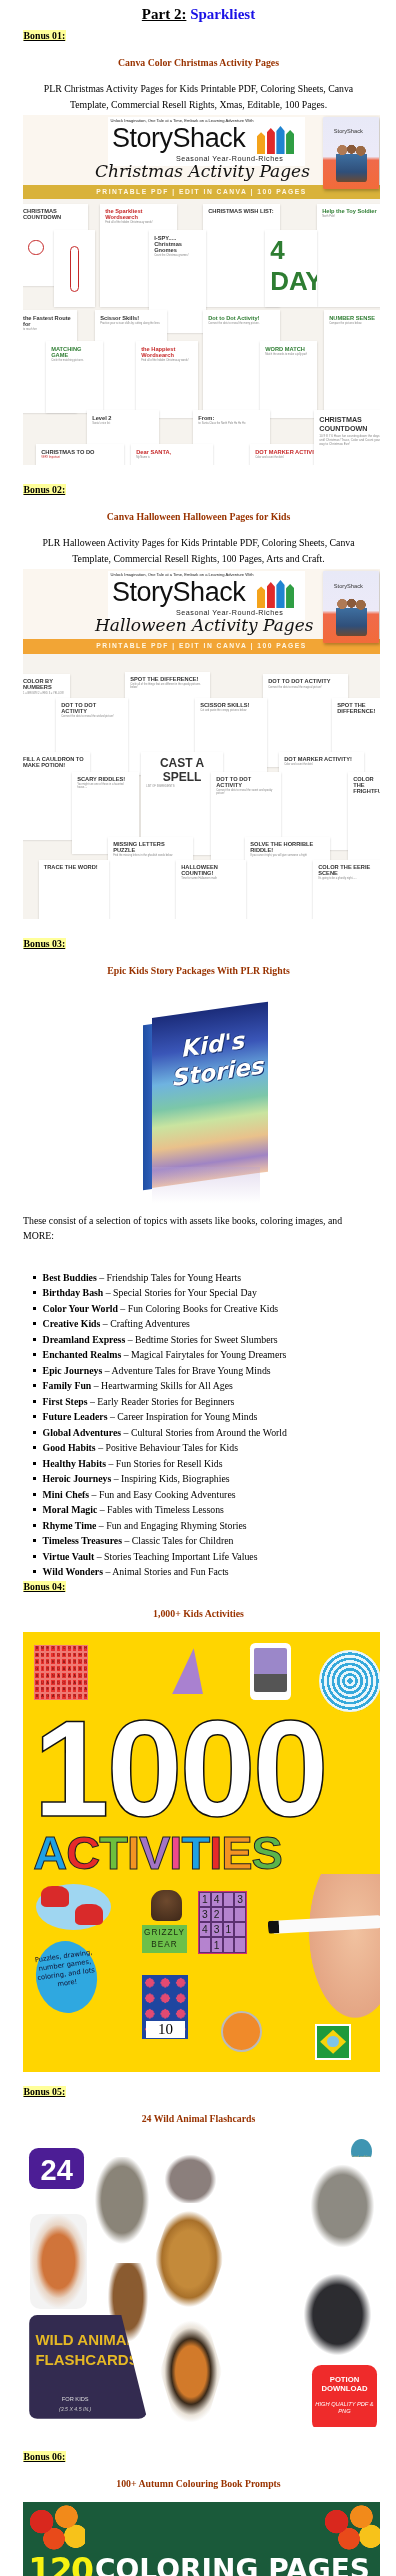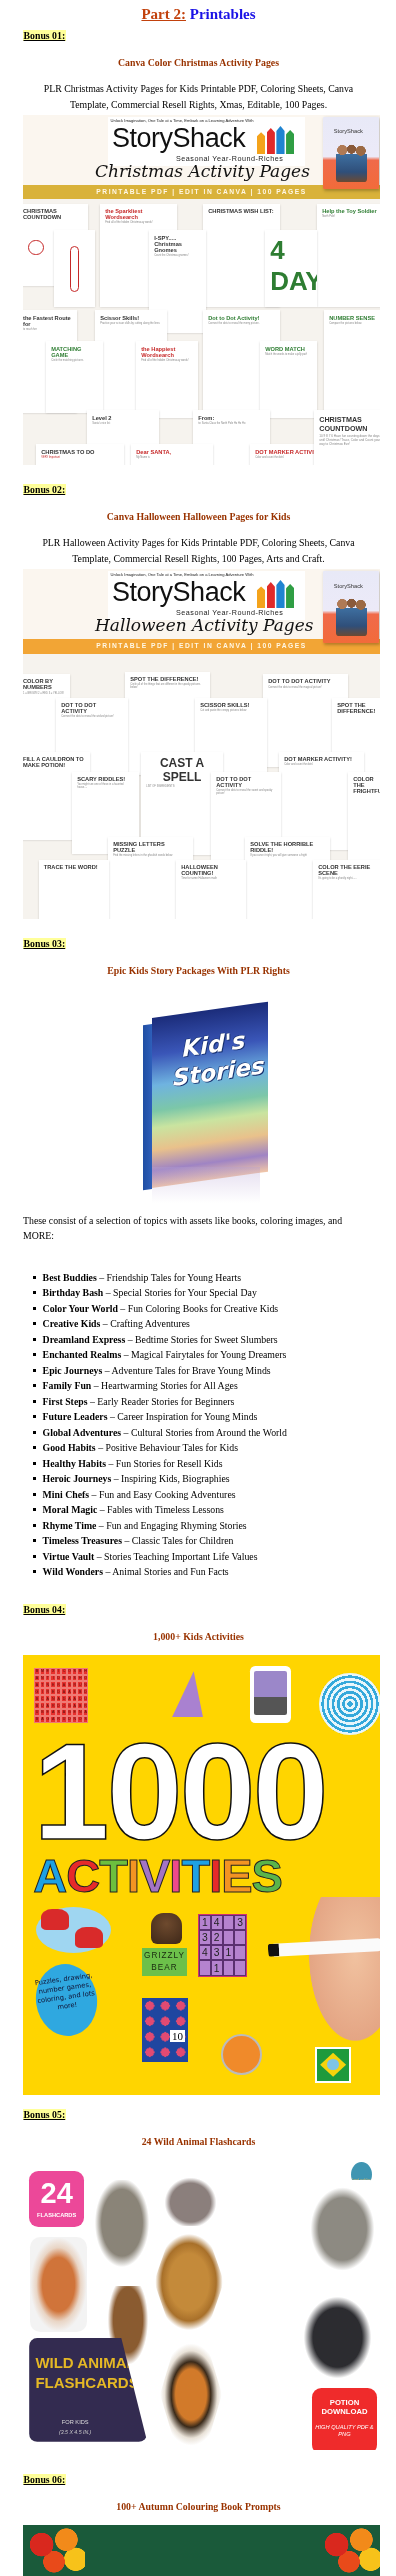--- a/index.html
+++ b/index.html
@@ -7,21 +7,21 @@
   body {
     width: 397px;
     font-family: "Liberation Serif", "DejaVu Serif", serif;
     color: #000;
   }
   .page { width: 397px; position: relative; padding: 0 23px; }
   .part-title {
     text-align: center; font-size: 15px; font-weight: bold; color: #1a12e6;
     padding-top: 4.1px; height: 29px; line-height: 20.6px;
   }
-  .part-title .link { text-decoration: underline; color: #c2410c; cursor: pointer; }
+  .part-title .link { text-decoration: underline; color: #000000; cursor: pointer; }
   .bonus-label-wrap { height: 26px; line-height: 15.5px; }
   .bonus-label {
     display: inline-block; background: #ffff99; font-weight: bold; font-size: 9.8px;
     text-decoration: underline; padding: 0 0.5px; line-height: 11.3px;
   }
   .bonus-title {
     text-align: center; color: #993300; font-weight: bold; font-size: 9.8px;
     height: 26px; line-height: 15.5px;
   }
   .desc {
@@ -102,38 +102,38 @@
   .activities-word span:nth-child(9){color:#f39423}.activities-word span:nth-child(10){color:#5bb44a}
   .bubble { position:absolute; left: 13px; top: 309px; width: 61px; height: 72px; border-radius: 50%; background:#2fa8e0;
             transform: rotate(-8deg); font-family:"DejaVu Sans",sans-serif; font-size: 6.7px; text-align:center; padding-top: 11.3px; line-height: 8.8px; color:#113; }
   .grizzly { position:absolute; left: 119px; top: 293px; width: 45px; height: 28px; background:#6cc04a; font-family:"Liberation Sans",sans-serif; font-size: 8.2px; text-align:center; letter-spacing: 1px; line-height: 12.4px; padding-top: 2.1px; color:#1a2a10; }
   .bear-photo { position:absolute; left: 128px; top: 258px; width: 31px; height: 31px; border-radius: 40% 40% 20% 20%; background: radial-gradient(circle at 50% 35%, #6e4a2e, #3d2718); }
   .sudoku { position:absolute; left: 175px; top: 259px; width: 49px; height: 63px; background:#b583cf; border:1px solid #d03070; display:grid; grid-template-columns: repeat(4,1fr); grid-template-rows: repeat(4,1fr); font-family:"Liberation Sans",sans-serif; font-size: 10.3px; color:#222; }
   .sudoku span { border: 0.5px solid #5a3070; display:flex; align-items:center; justify-content:center; }
   .clock { position:absolute; left: 198px; top: 379px; width: 41px; height: 41px; border-radius:50%; background:#f08a2a; border: 2.1px solid #bbb; }
   .dots-card { position:absolute; left: 119px; top: 343px; width: 46px; height: 64px; background:#1f46a0;
                background-image: radial-gradient(circle, #e24a72 40%, transparent 42%); background-size: 15.5px 15.5px; }
-  .dots-card .n { position:absolute; right: 3.1px; bottom: 20px; background:#fff; font-size: 11px; padding: 0 2px; font-family:"Liberation Serif",serif; }
+  .dots-card .n { position:absolute; right: 3.1px; bottom: 1px; background:#fff; font-size: 15px; padding: 0 12px; font-family:"Liberation Serif",serif; }
   .flag { position:absolute; left: 292px; top: 392px; width: 36px; height: 36px; background:#1e9a3c; border: 2.1px solid #fff; }
   .flag::before { content:""; position:absolute; left: 3.1px; top: 4.1px; width: 26px; height: 24px; background:#f6d30c; clip-path: polygon(50% 0,100% 50%,50% 100%,0 50%); }
   .flag::after { content:""; position:absolute; left: 10.3px; top: 10.3px; width: 11.3px; height: 11.3px; border-radius:50%; background:#7ec4e6; }
   .hand { position:absolute; left: 286px; top: 242px; width: 77px; height: 144px; background: radial-gradient(ellipse at 60% 40%, #f1c2a0, #e4a584 70%, transparent 71%); }
   .marker { position:absolute; left: 245px; top: 286px; width: 113px; height: 13.4px; background:#fafafa; border-radius: 3.1px; border-left: 11.3px solid #111; transform: rotate(-3deg); }
   .truck { position:absolute; left: 227px; top: 11.3px; width: 41px; height: 57px; background:#fff; border-radius: 5.2px; }
   .truck::before { content:""; position:absolute; left: 4.1px; top: 5.2px; width: 33px; height: 44px; background: linear-gradient(180deg,#9b87c9 0 60%, #555 60% 100%); border-radius: 2.1px; }
   .maze { position:absolute; left: 296px; top: 18px; width: 62px; height: 62px; border-radius: 50%;
           background: repeating-radial-gradient(circle, #35a9db 0 2.6px, #e8f6fb 2.6px 5.2px); }
   .hat { position:absolute; left: 149px; top: 16.5px; width: 31px; height: 46px; background:#a981d0; clip-path: polygon(70% 0, 100% 100%, 0 100%); }
   .cars { position:absolute; left: 13px; top: 252px; width: 75px; height: 46px; border-radius: 50%; background:#9fd6f1; }
   .cars::before, .cars::after { content:""; position:absolute; width: 28px; height: 20.6px; background:#d92a2a; border-radius: 40% 40% 20% 20%; }
   .cars::before { left: 5.2px; top: 2.6px; } .cars::after { left: 39px; top: 20.6px; }
 
   
   .flash { height: 290px; background: #fff; position: relative; }
-  .fc-badge { position:absolute; left: 6.2px; top: 11.3px; width: 55px; height: 56px; background:#ec4899; border-radius: 9.3px; color:#fff; text-align:center; font-family:"Liberation Sans",sans-serif; font-weight: bold; }
+  .fc-badge { position:absolute; left: 6.2px; top: 11.3px; width: 55px; height: 41px; background:#4c1d95; border-radius: 9.3px; color:#fff; text-align:center; font-family:"Liberation Sans",sans-serif; font-weight: bold; }
   .fc-badge .num { font-size: 29px; line-height: 37px; padding-top: 4.1px; }
   .fc-badge .lbl { font-size: 5.7px; }
   .fc-animal { position:absolute; border-radius: 10.3px; overflow:hidden; }
   .fc-animal span { position:absolute; bottom: 3.1px; left: 0; width:100%; text-align:center; font-family:"Liberation Sans",sans-serif; font-size:5.2px; color: rgba(255,255,255,.0); }
   .fc-panel { position:absolute; left: 6.2px; top: 178px; width: 118px; height: 104px; background:#332b50;
               clip-path: polygon(0 0, 78% 0, 100% 100%, 0 100%); border-radius: 8.2px; font-family:"Liberation Sans",sans-serif; }
   .fc-panel .t { position:absolute; left: 6.2px; top: 15.5px; color:#e5b825; font-weight:bold; font-size: 15px; line-height: 19.6px; }
   .fc-panel .s1 { position:absolute; left: 0; width: 92px; text-align:center; top: 81px; color:#ddd; font-size: 5.7px; }
   .fc-panel .s2 { position:absolute; left: 0; width: 92px; text-align:center; top: 91px; color:#ccc; font-size: 5.2px; font-style: italic; }
   .fc-dl { position:absolute; left: 289px; top: 228px; width: 65px; height: 66px; background:#ef2b2b; border-radius: 9.3px; color:#fff; font-family:"Liberation Sans",sans-serif; text-align:center; }
@@ -152,21 +152,21 @@
   .au-title { position:absolute; left: 90px; top: 1px; font-family:"DejaVu Sans",sans-serif; font-weight:bold; font-size: 38px; color:#fbf7a8; letter-spacing: 0.5px; line-height: 44px; }
   .au-120 { position:absolute; left: 5.2px; top: 49px; font-family:"DejaVu Sans",sans-serif; font-weight:bold; font-size: 33px; color:#f7f212; letter-spacing:-1.5px; line-height: 39px; }
   .au-cp { position:absolute; left: 72px; top: 50px; font-family:"DejaVu Sans",sans-serif; font-weight:bold; font-size: 28px; color:#fff; letter-spacing: 0px; line-height: 36px; }
 </style>
 </head>
 <body>
 
 <div class="page">
 
   <h2 class="part-title">
-    <a class="link">Part 2:</a><span> Printables</span>
+    <a class="link">Part 2:</a><span> Sparkliest</span>
   </h2>
 
   <section>
     <div class="bonus-label-wrap"><span class="bonus-label">Bonus 01:</span></div>
     <div class="bonus-title">Canva Color Christmas Activity Pages</div>
     <p class="desc">PLR Christmas Activity Pages for Kids Printable PDF, Coloring Sheets, Canva Template, Commercial Resell Rights, Xmas, Editable, 100 Pages.</p>
 
     <div class="promo ss-banner" style="height:350px">
       <div class="ss-head">
         <div class="ss-logo-box">
@@ -380,37 +380,37 @@
     <p class="para">These consist of a selection of topics with assets like books, coloring images, and MORE:</p>
 
     <ul class="topic-list">
       <li><b>Best Buddies</b><span> – Friendship Tales for Young Hearts</span></li>
       <li><b>Birthday Bash</b><span> – Special Stories for Your Special Day</span></li>
       <li><b>Color Your World</b><span> – Fun Coloring Books for Creative Kids</span></li>
       <li><b>Creative Kids</b><span> – Crafting Adventures</span></li>
       <li><b>Dreamland Express</b><span> – Bedtime Stories for Sweet Slumbers</span></li>
       <li><b>Enchanted Realms</b><span> – Magical Fairytales for Young Dreamers</span></li>
       <li><b>Epic Journeys</b><span> – Adventure Tales for Brave Young Minds</span></li>
-      <li><b>Family Fun</b><span> – Heartwarming Stories for All Ages</span></li>
+      <li><b>Family Fun</b><span> – Heartwarming Skills for All Ages</span></li>
       <li><b>First Steps</b><span> – Early Reader Stories for Beginners</span></li>
       <li><b>Future Leaders</b><span> – Career Inspiration for Young Minds</span></li>
       <li><b>Global Adventures</b><span> – Cultural Stories from Around the World</span></li>
       <li><b>Good Habits</b><span> – Positive Behaviour Tales for Kids</span></li>
       <li><b>Healthy Habits</b><span> – Fun Stories for Resell Kids</span></li>
       <li><b>Heroic Journeys</b><span> – Inspiring Kids, Biographies</span></li>
       <li><b>Mini Chefs</b><span> – Fun and Easy Cooking Adventures</span></li>
       <li><b>Moral Magic</b><span> – Fables with Timeless Lessons</span></li>
       <li><b>Rhyme Time</b><span> – Fun and Engaging Rhyming Stories</span></li>
       <li><b>Timeless Treasures</b><span> – Classic Tales for Children</span></li>
       <li><b>Virtue Vault</b><span> – Stories Teaching Important Life Values</span></li>
       <li><b>Wild Wonders</b><span> – Animal Stories and Fun Facts</span></li>
     </ul>
   </section>
 
-  <section style="margin-top:23px">
+  <section style="">
     <div class="bonus-label-wrap"><span class="bonus-label">Bonus 04:</span></div>
     <div class="bonus-title">1,000+ Kids Activities</div>
 
     <div class="promo acts">
       <div class="ws" id="ws-grid">
           <span>B</span>
           <span>M</span>
           <span>E</span>
           <span>X</span>
           <span>I</span>

